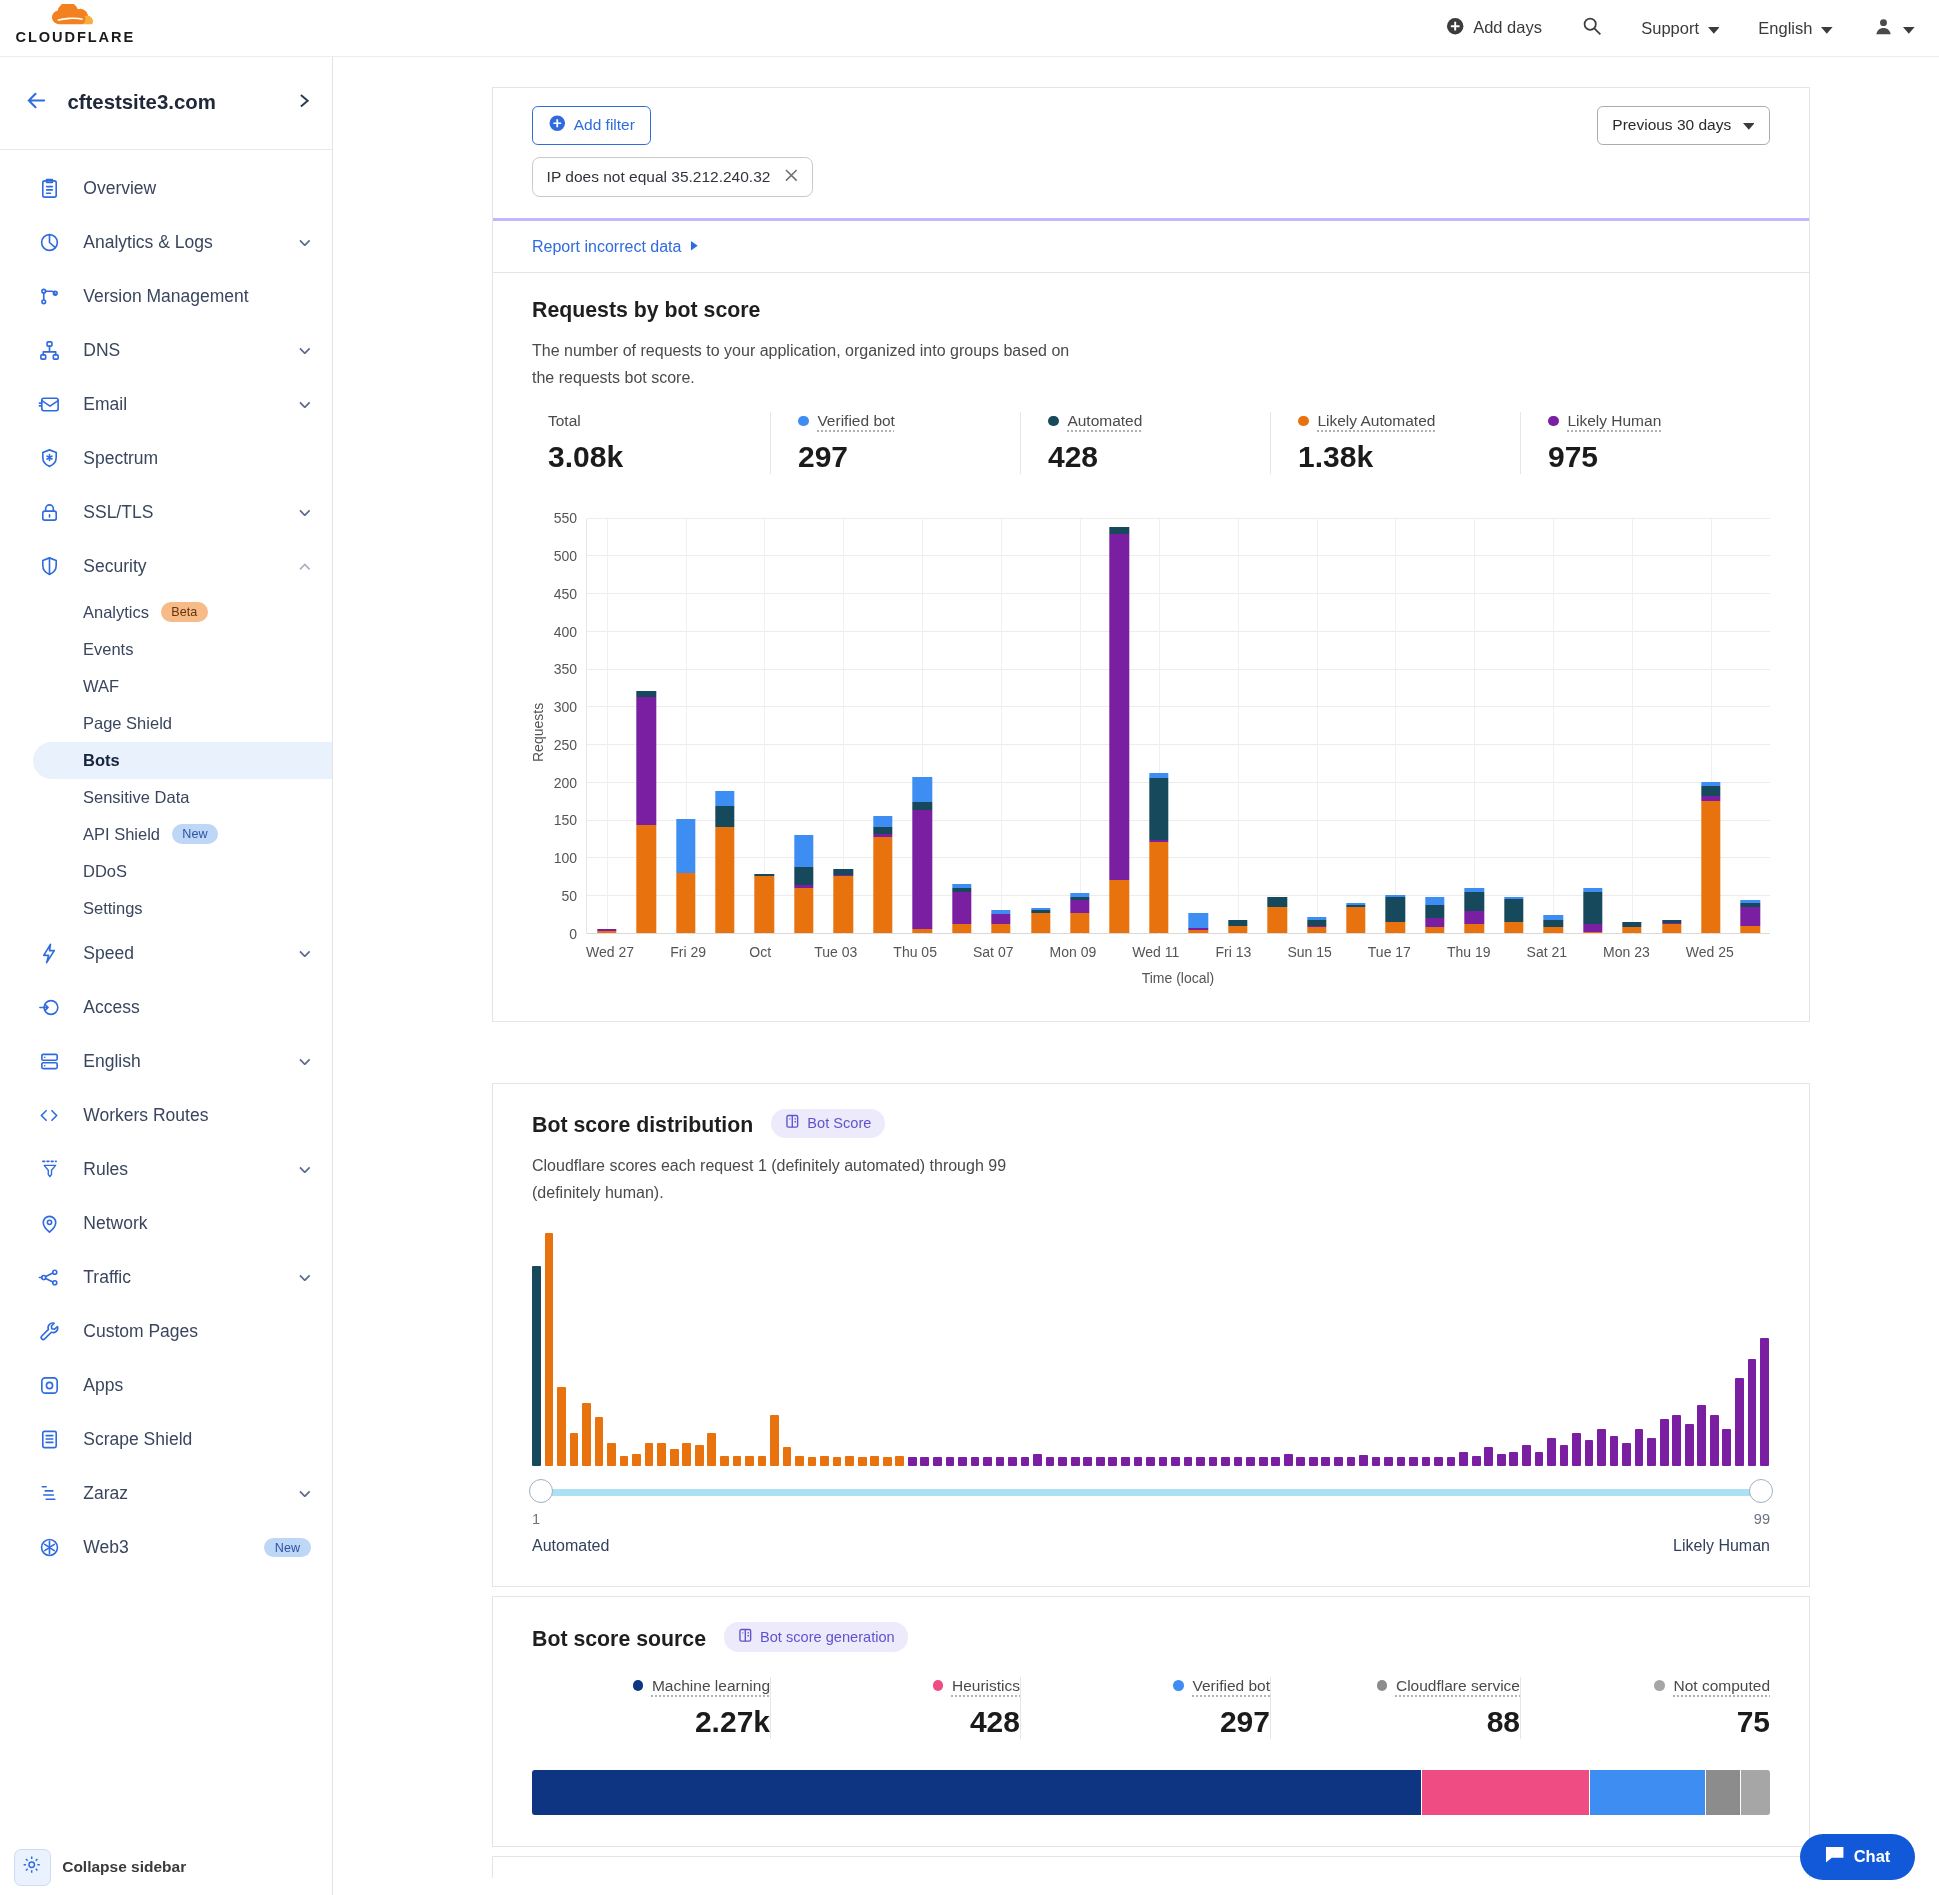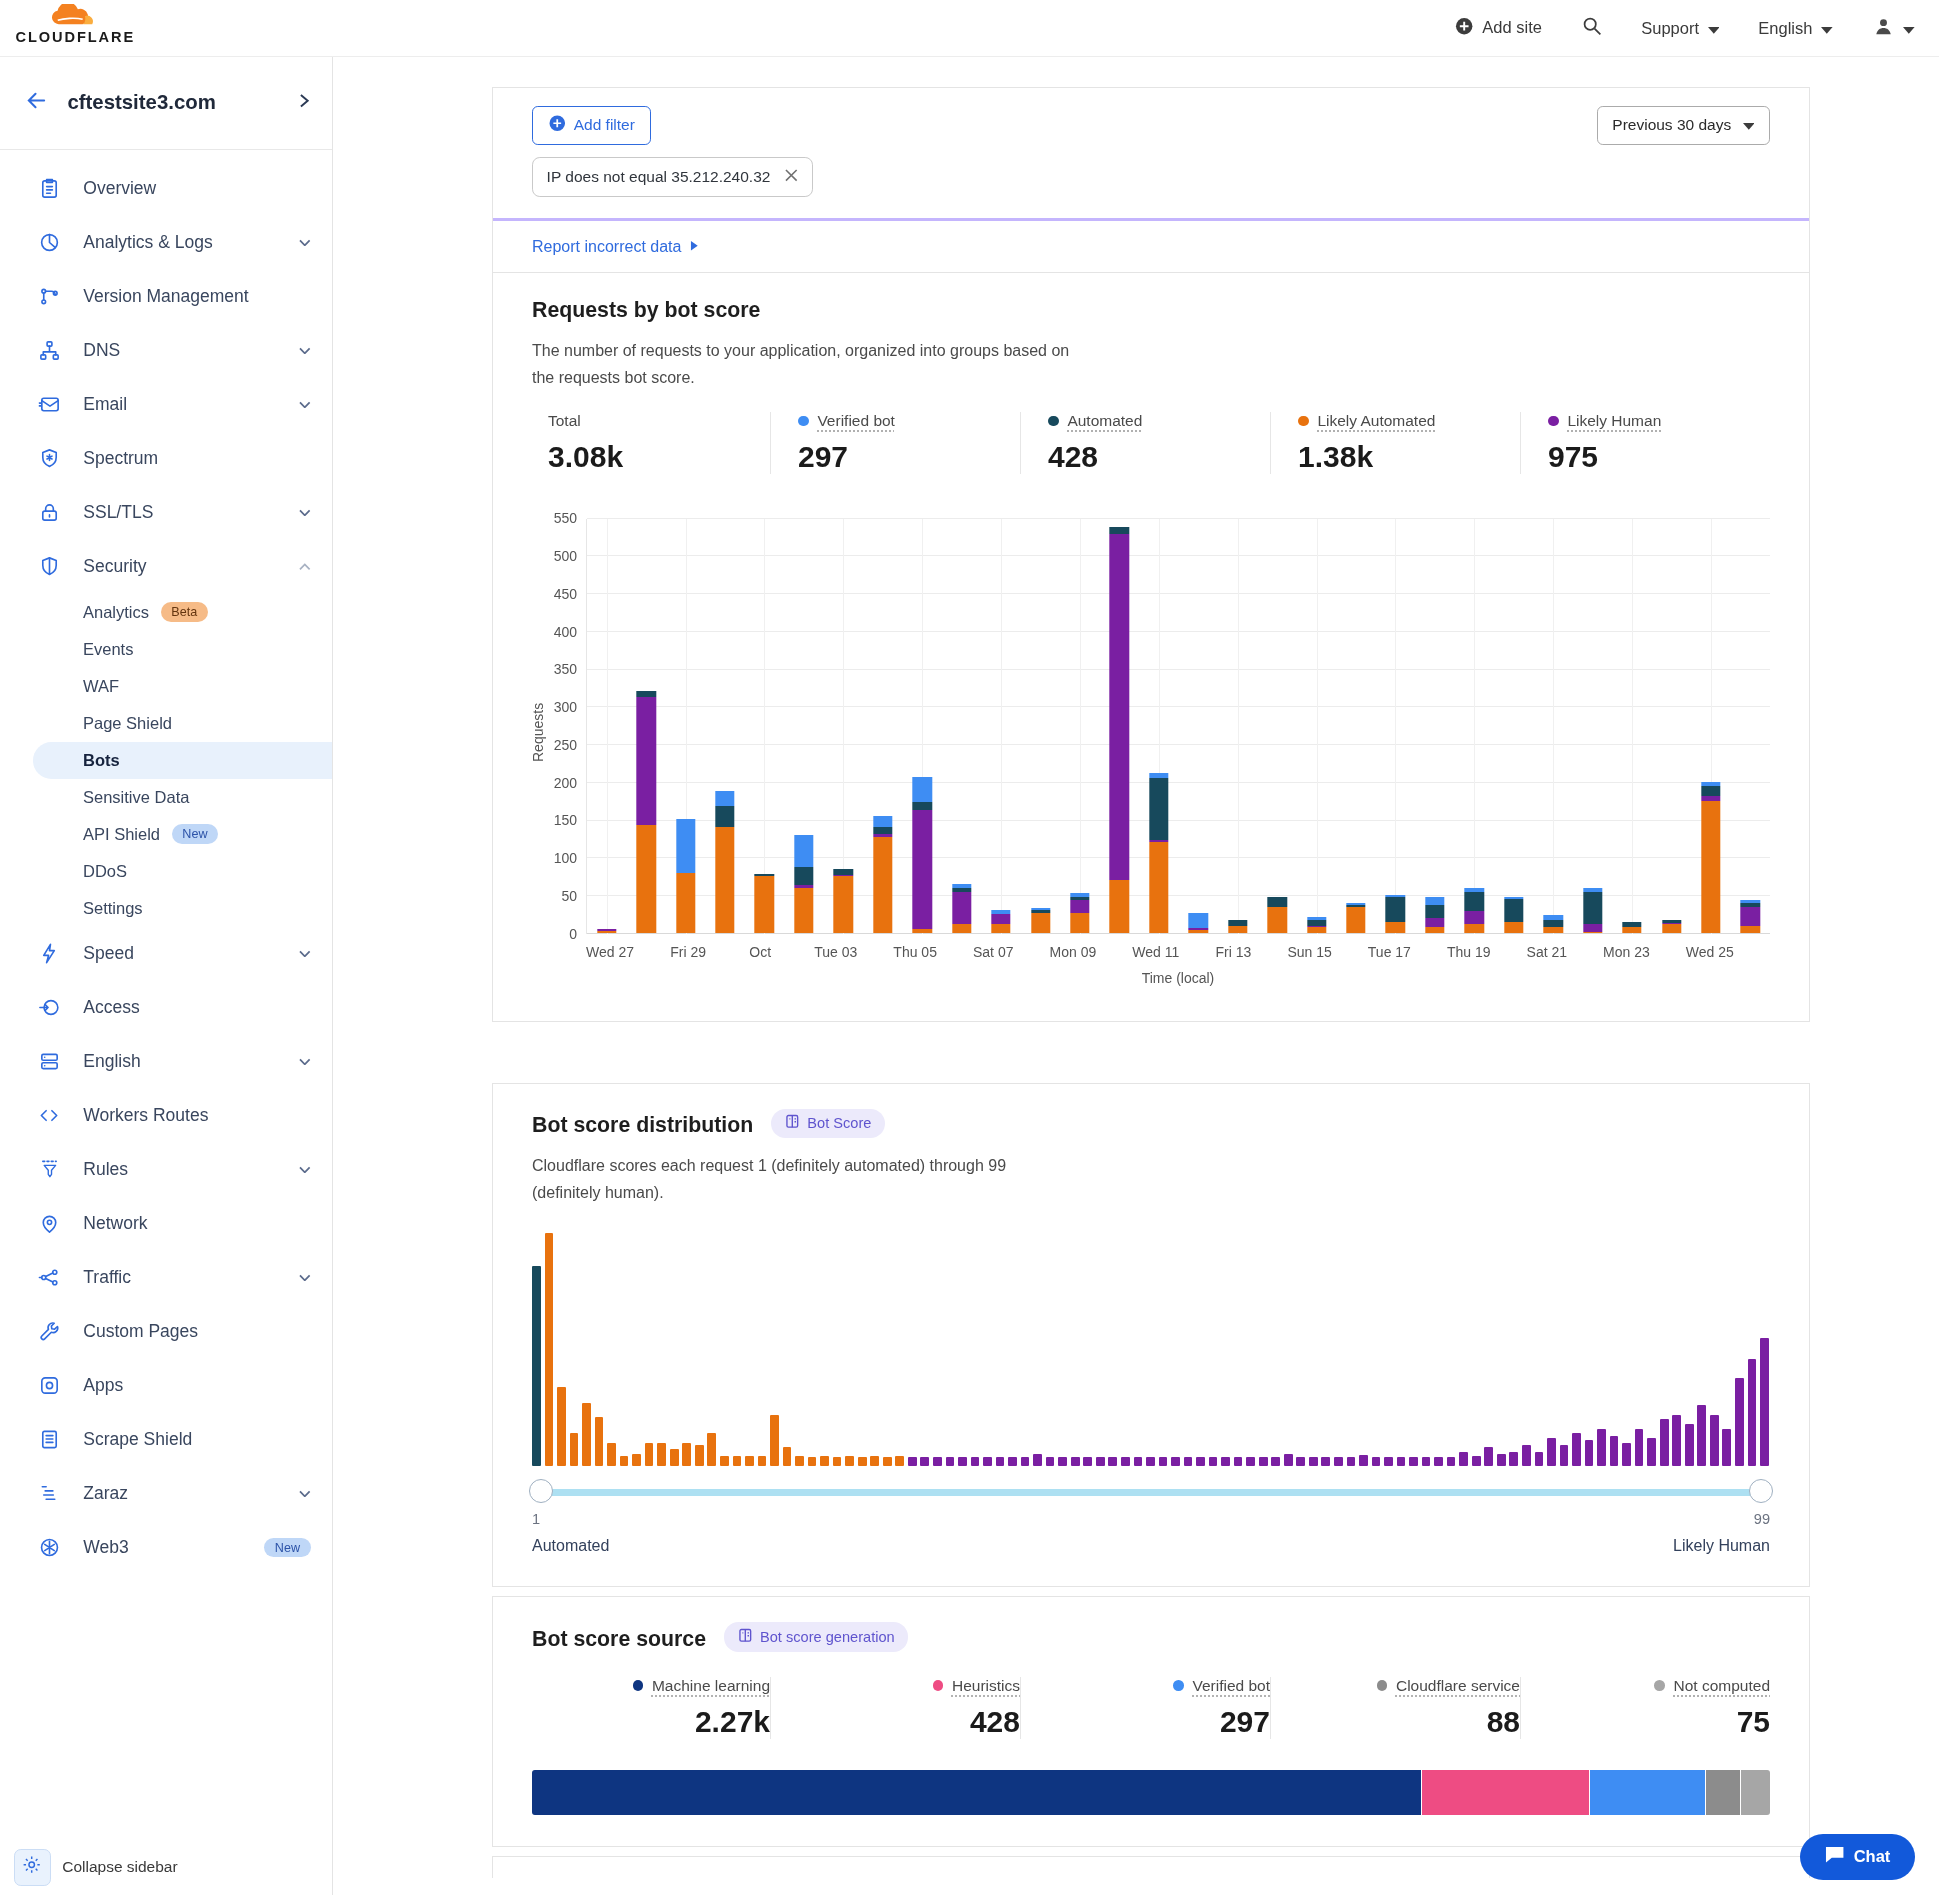--- a/index.html
+++ b/index.html
@@ -21,21 +21,21 @@
   .nav-icon svg{width:23px;height:23px;}
   .nav-label{flex:1;white-space:nowrap;}
   .chev{margin-left:9.7px;display:flex;}
   .badge{font-size:12.6px;padding:2.9px 10.7px;border-radius:11.6px;margin-left:11.6px;white-space:nowrap;}
   .badge.beta{background:#F6BB87;color:#64350F;}
   .badge.new{background:#BFD7F7;color:#2C53A8;}
   .nav-sub{height:37px;display:flex;align-items:center;padding-left:83px;font-size:16.5px;color:#39465E;cursor:pointer;}
   .nav-sub.selected{background:#E8F1FC;border-radius:18.4px 0 0 18.4px;margin-left:33px;padding-left:50px;font-weight:700;color:#16233E;}
   .collapse-row{position:absolute;bottom:0;left:0;right:0;height:56px;display:flex;align-items:center;padding:0 13.6px;background:#fff;}
   .gear-btn{width:35px;height:35px;border-radius:6.8px;background:#E9F2FD;border:1px solid #CBDDF5;display:flex;align-items:center;justify-content:center;cursor:pointer;}
-  .collapse-label{font-size:15.5px;color:#3A3A3A;margin-left:11.6px;}
+  .collapse-label{font-size:15.5px;color:#3A3A3A;margin-left:11.6px;font-weight:bold;}
   
   .main{position:absolute;top:56px;left:333px;right:0;bottom:0;background:#fff;}
   .container{position:absolute;left:159px;top:31px;width:1318px;box-sizing:border-box;border:1px solid #E4E4E4;background:#fff;}
   .sec-filter{padding:17.5px 39px 21.3px;border-bottom:3px solid #c4b5fd;position:relative;}
   .btn-addfilter{display:inline-flex;gap:8.7px;align-items:center;border:1px solid #2F6BDE;color:#2F6BDE;border-radius:5.8px;padding:8.7px 15.5px;font-size:15.5px;background:#fff;cursor:pointer;}
   .chip-row{margin-top:11.6px;}
   .chip{display:inline-flex;gap:13.6px;align-items:center;border:1px solid #C9C9C9;border-radius:7.8px;padding:9.7px 13.6px;font-size:15.5px;color:#30353C;background:#fff;}
   .btn-range{position:absolute;top:17.5px;right:39px;border:1px solid #ABABAB;border-radius:5.8px;padding:9.7px 14.6px;font-size:15.5px;color:#2B2B2B;display:flex;gap:11.6px;align-items:flex-start;background:#fff;cursor:pointer;}
   .sec-report{padding:16.5px 39px;border-bottom:1px solid #E4E4E4;display:flex;align-items:center;gap:8.7px;font-size:16px;color:#2F6BDE;cursor:pointer;}
   .sec-requests{padding:25px 39px 35px;}
@@ -98,21 +98,21 @@
       <span class="brand-text">CLOUDFLARE</span>
     </div>
     <div class="hright">
       <div class="hitem">
         <span>
           <svg width="18.4" height="18.4" viewBox="0 0 19 19">
               <circle cx="9.5" cy="9.5" r="8.5" fill="#3c3c3c"></circle>
               <path d="M9.5 5v9M5 9.5h9" stroke="#fff" stroke-width="2"></path>
             </svg>
         </span>
-        <span>Add site</span>
+        <span>Add days</span>
       </div>
       <div class="hitem">
         <span>
           <svg width="21.3" height="21.3" viewBox="0 0 22 22" fill="none" stroke="#3c3c3c" stroke-width="1.8">
               <circle cx="9.5" cy="9.5" r="5.8"></circle>
               <path d="M14 14l6 6"></path>
             </svg>
         </span>
       </div>
       <div class="hitem">

